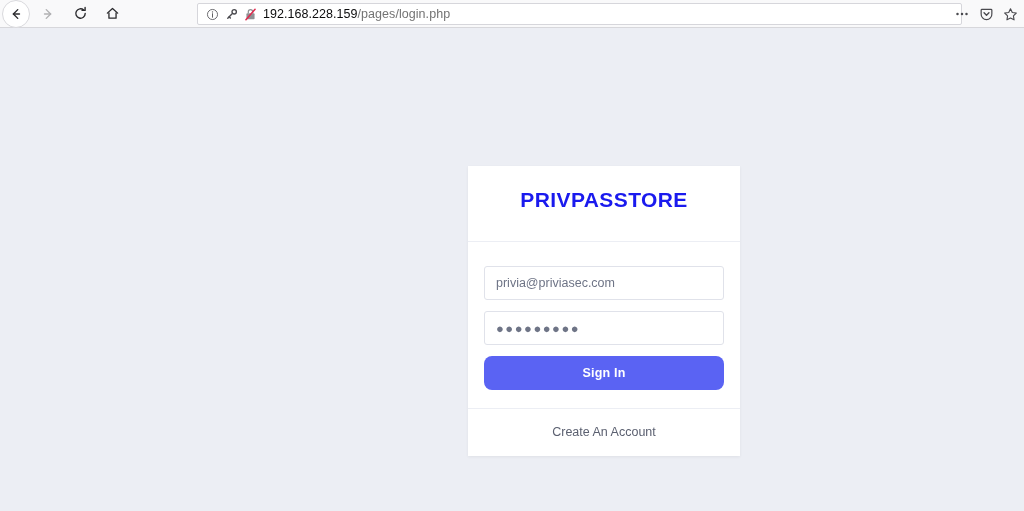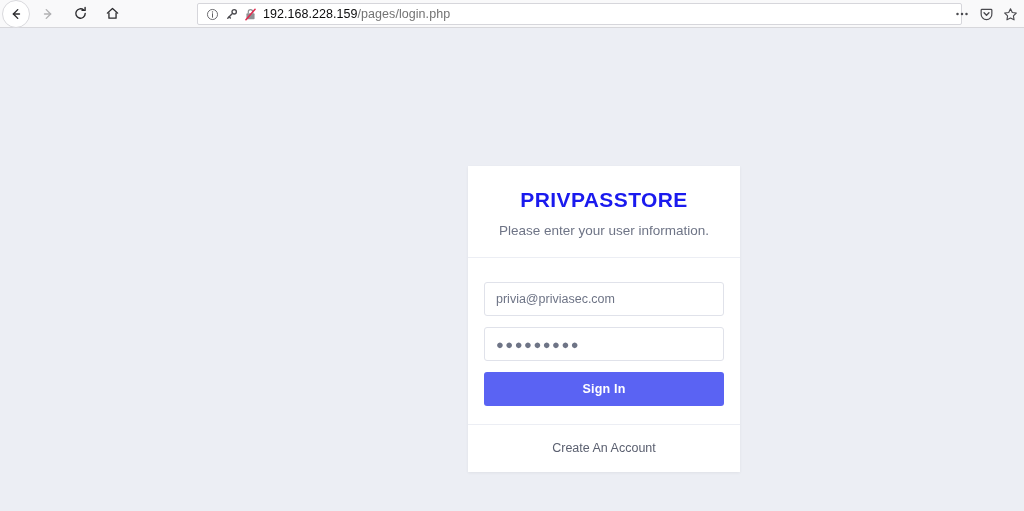--- a/index.html
+++ b/index.html
@@ -152,21 +152,21 @@
     letter-spacing: 1.5px;
     color: #6e7486;
   }
   .signin-button {
     margin-top: 11px;
     width: 100%;
     height: 34px;
     box-sizing: border-box;
     background: #5a63f3;
     border: none;
-    border-radius: 3px;
+    border-radius: 8px;
     color: #ffffff;
     font-family: "Liberation Sans", sans-serif;
     font-size: 12.5px;
     font-weight: bold;
     cursor: pointer;
     display: block;
     letter-spacing: 0.2px;
   }
 
   .card-footer {
@@ -274,21 +274,20 @@
     </div>
   </div>
 </div>
 
 <div class="page-body">
 
   <div class="login-card">
 
     <div class="card-header">
       <h1 class="brand-title">PRIVPASSTORE</h1>
-      <p class="brand-subtitle">Please enter your user information.</p>
     </div>
 
     <div class="card-body">
       <input class="field email-field" type="text" value="privia@priviasec.com" style="">
       <input class="field password-field" type="text" value="●●●●●●●●●" style="">
       <button class="signin-button">Sign In</button>
     </div>
 
     <div class="card-footer">
       <a class="create-account-link" href="#">Create An Account</a>

